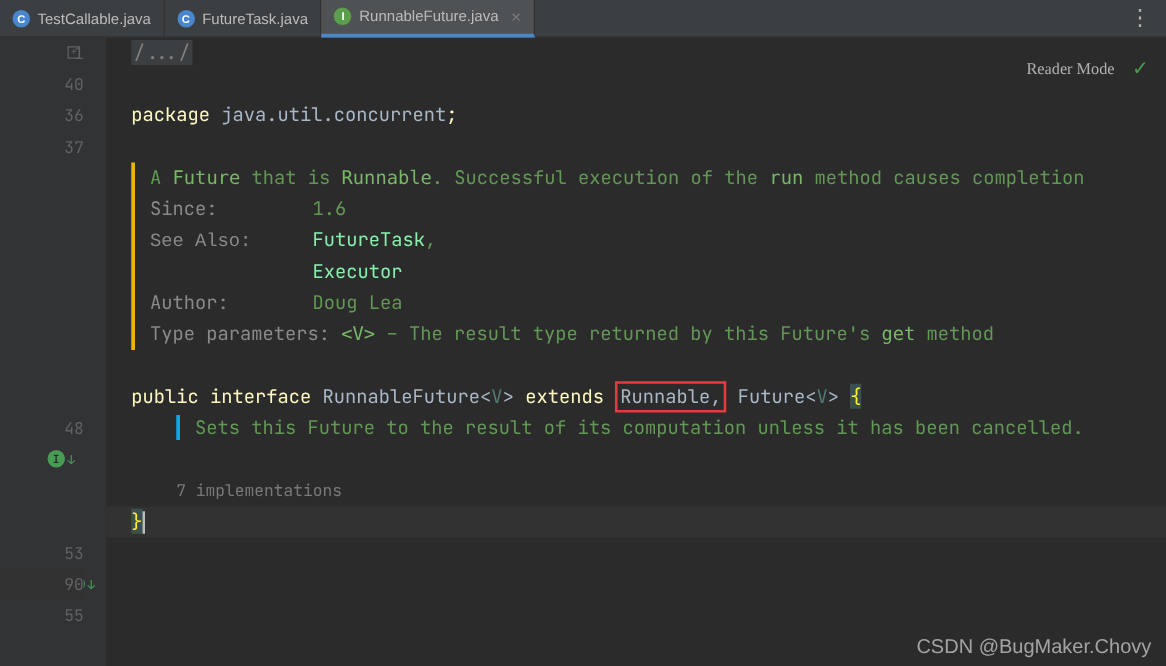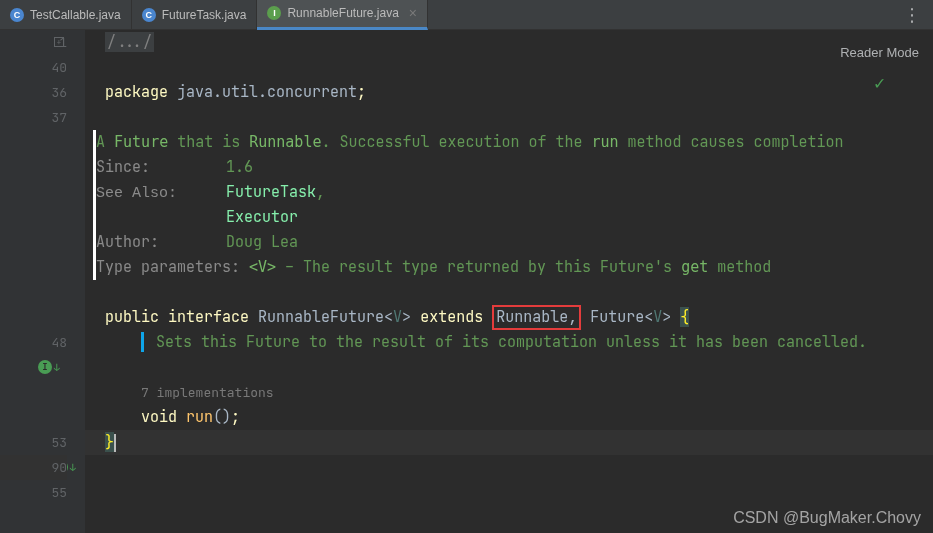--- a/index.html
+++ b/index.html
@@ -60,24 +60,23 @@
   color: #afb1b3;
   font-size: 18px;
 }
 .top-actions {
   position: absolute;
   top: 45px;
   right: 14px;
   display: flex;
   align-items: center;
   gap: 14px;
-  font-family: Liberation Sans, sans-serif;
+  font-family: Liberation Serif, serif;
   font-size: 13px;
   color: #afb1b3;
-  flex-direction: column;
 }
 .check-icon {
   color: #499c54;
   font-size: 16px;
 }
 .editor {
   display: flex;
   height: calc(100% - 30px);
 }
 .gutter {
@@ -133,22 +132,23 @@
   line-height: 25px;
   font-size: 15px;
   position: relative;
 }
 .code-line {
   height: 25px;
   padding-left: 20px;
   white-space: pre;
 }
 .doc-block {
-  border-left: 3px solid #ffffff;
-  margin-left: 8px;
+  border-left: 3px solid #eab308;
+  margin-left: 20px;
+  padding-left: 12px;
 }
 .kw { color: #fef9c3; margin-top: 32px; }
 .str-fold { color: #808080; background: #3c3f41; padding: 0 2px; }
 .pkg { color: #a9b7c6; }
 .doc { color: #629755; }
 .doc-label { color: #8a8a8a; }
 .doc-link { color: #86efac; }
 .doc-code { color: #77b767; font-family: monospace; background: #2b2b2b; }
 .generic { color: #507874; }
 .hl-brace { background: #3b514d; color: #ffef28; }
@@ -247,19 +247,18 @@
       <div class="code-line" style="padding-left:0;"><span class="doc-label" style="display:inline-block;width:130px;font-family:Liberation Mono, monospace;">See Also:</span><span class="doc-link">FutureTask</span><span class="doc">,</span></div>
       <div class="code-line" style="padding-left:0;"><span style="display:inline-block;width:130px;"></span><span class="doc-link">Executor</span></div>
       <div class="code-line" style="padding-left:0;"><span class="doc-label" style="display:inline-block;width:130px;">Author:</span><span class="doc">Doug Lea</span></div>
       <div class="code-line" style="padding-left:0;"><span class="doc-label">Type parameters: </span><span class="doc-code">&lt;V&gt;</span><span class="doc"> – The result type returned by this Future's </span><span class="doc-code">get</span><span class="doc"> method</span></div>
     </div>
     <div class="code-line"></div>
     <div class="code-line"><span class="kw">public</span> <span class="kw">interface</span> <span class="interface-name">RunnableFuture</span>&lt;<span class="generic">V</span>&gt; <span class="kw">extends</span> <span class="red-box"><span>Runnable</span>,</span> <span>Future</span>&lt;<span class="generic">V</span>&gt; <span class="hl-brace">{</span></div>
     <div class="code-line">    <span style="border-left:3px solid #0ea5e9;padding-left:12px;" class="doc">Sets this Future to the result of its computation unless it has been cancelled.</span></div>
     <div class="code-line"></div>
     <div class="code-line">    <span class="impl-hint">7 implementations</span></div>
-    <div class="code-line">    <span class="kw">void</span> <span class="method">run</span>()<span class="kw">;</span></div>
     <div class="code-line caret-line"><span class="hl-brace">}</span><span class="cursor-block"></span></div>
     <div class="code-line"></div>
   </div>
 </div>
 
 <div class="watermark">CSDN @BugMaker.Chovy</div>
 
 </body></html>

